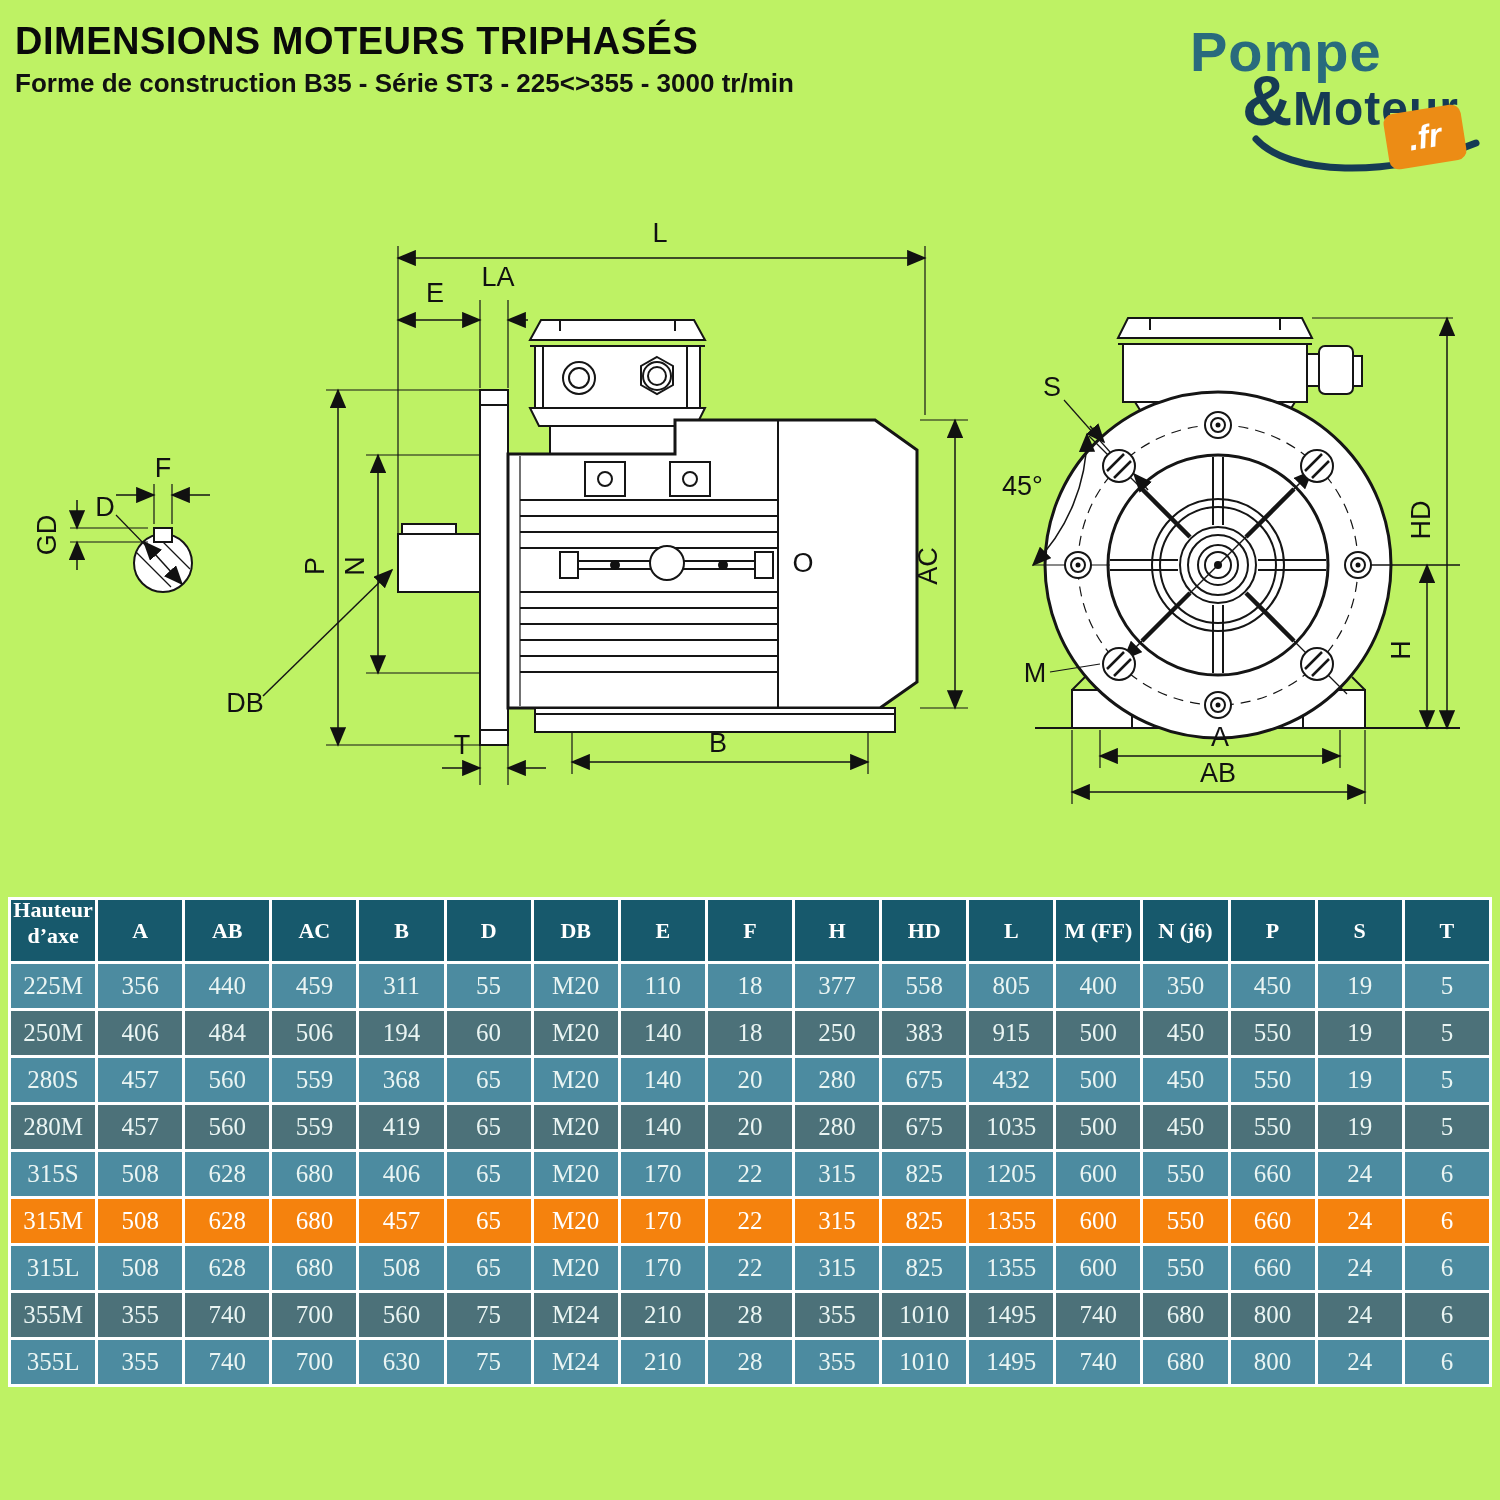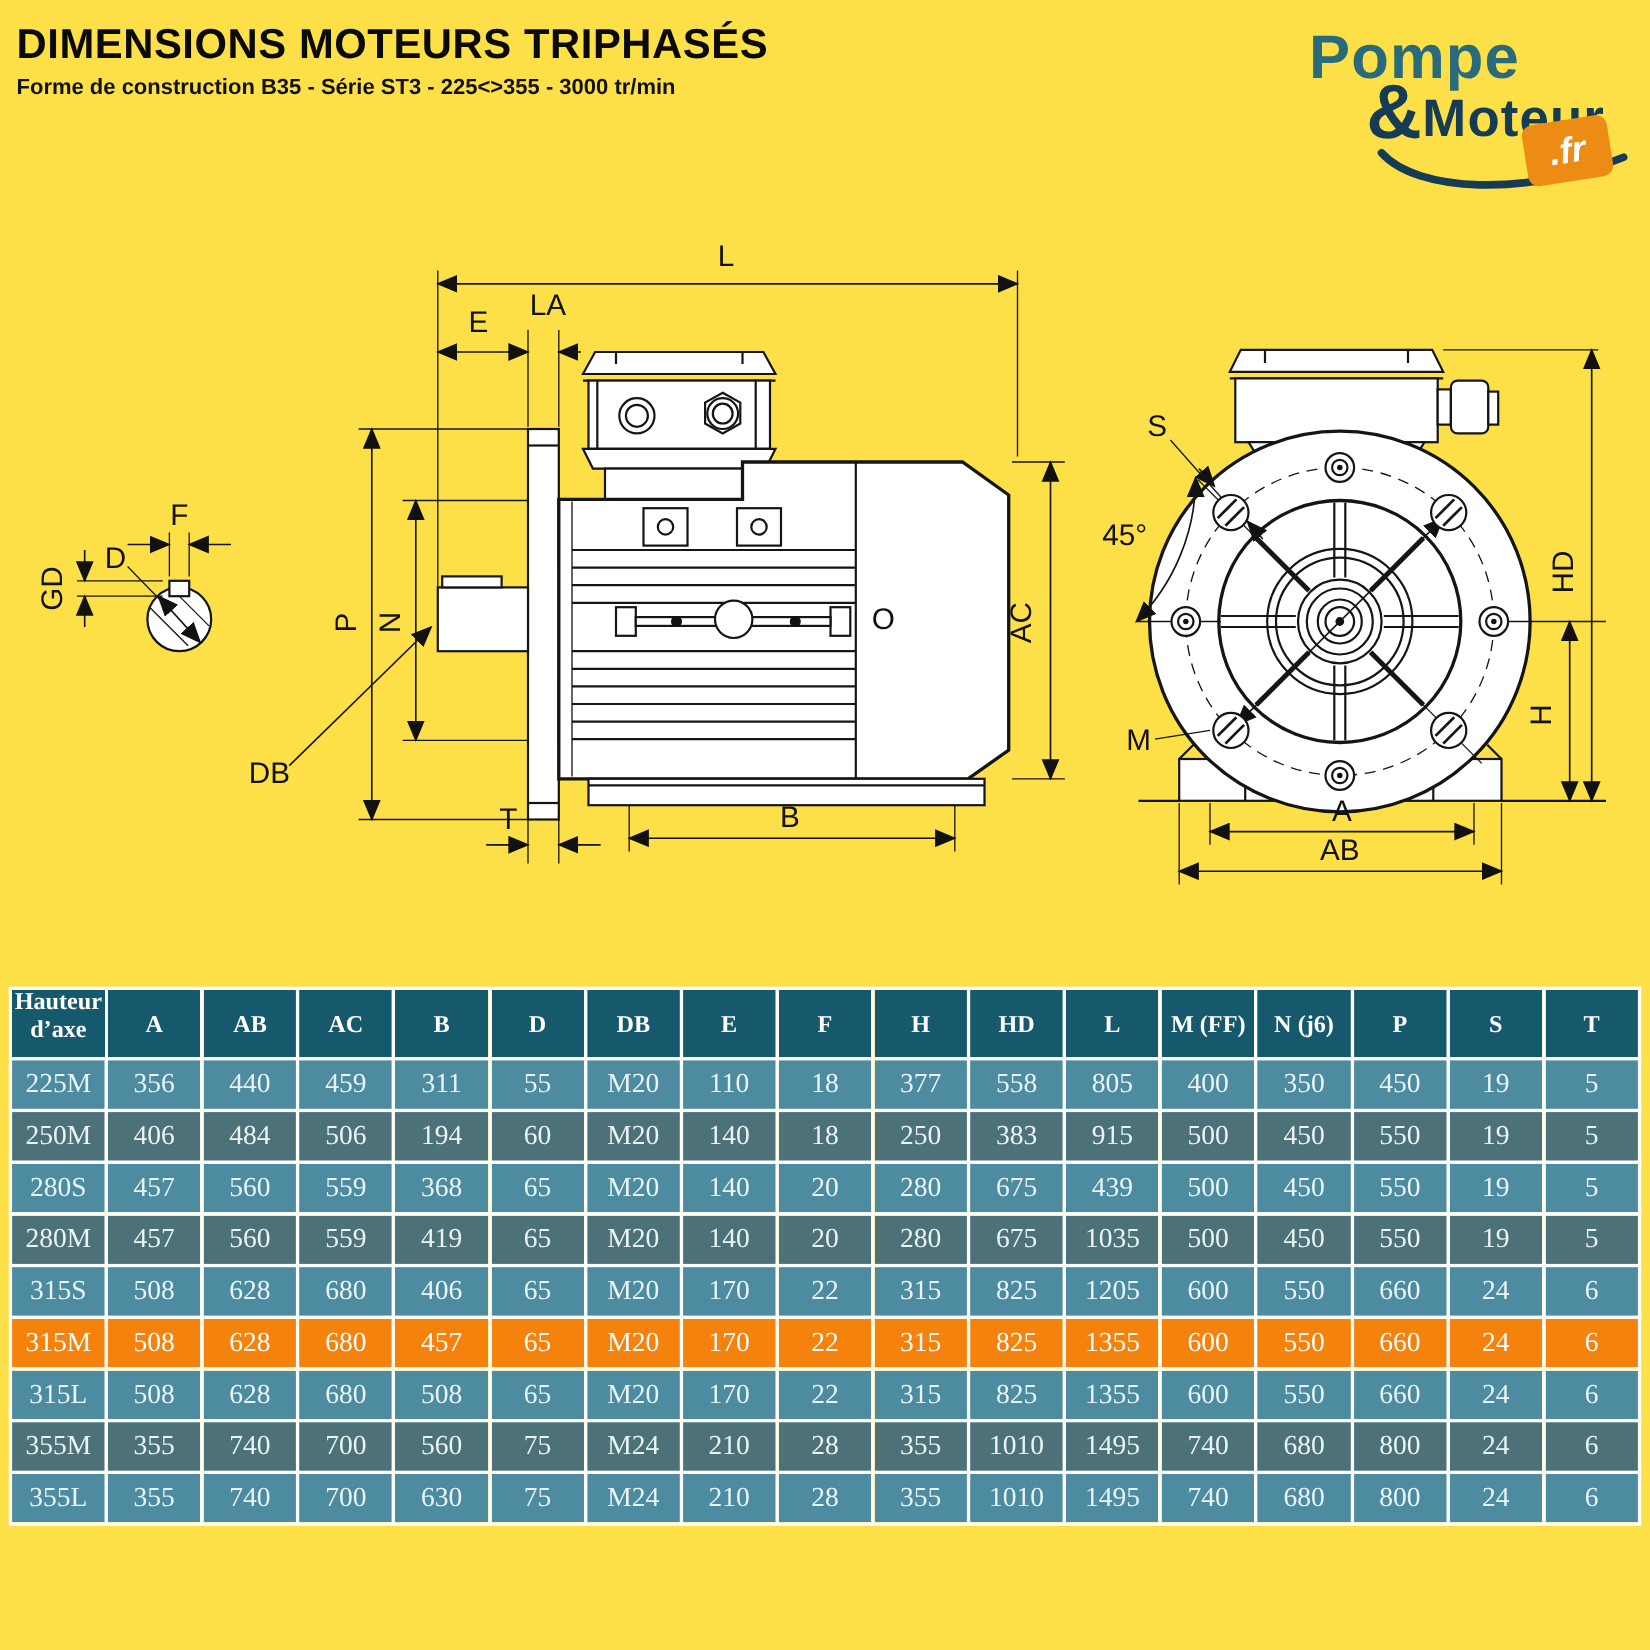--- a/index.html
+++ b/index.html
@@ -1,22 +1,22 @@
 <!DOCTYPE html>
 <html style="--header-bg: #17596C; --row-light: #4C8BA0; --row-dark: #4C7179; --highlight: #F5820D; --text-light: #EAF5F3; --logo-teal: #296B7D; --logo-navy: #163B54; --badge-orange: #EC8C15;"><head>
 <meta charset="utf-8">
 <style>
   html,body{margin:0;padding:0;background:#fff;}
-  #page{position:relative;width:1500px;height:1500px;background:#fde047;overflow:hidden;
+  #page{position:relative;width:1500px;height:1500px;background:#bef264;overflow:hidden;
         font-family:"Liberation Sans",sans-serif;}
 
   
   .title{position:absolute;left:15px;top:20px;font-size:38px;font-weight:700;
          letter-spacing:.5px;color:#0a0a0a;}
-  .subtitle{position:absolute;left:15px;top:68px;font-size:20px;font-weight:700;color:#111;}
+  .subtitle{position:absolute;left:15px;top:68px;font-size:26px;font-weight:700;color:#111;}
 
   
   .logo{position:absolute;left:1150px;top:15px;width:340px;height:165px;}
   .logo .p1{position:absolute;left:40px;top:4px;font-size:56px;font-weight:700;
             color:var(--logo-teal);letter-spacing:1px;}
   .logo .amp{position:absolute;left:92px;top:46px;font-size:70px;font-weight:700;
              color:var(--logo-navy);}
   .logo .p2{position:absolute;left:143px;top:66px;font-size:48px;font-weight:700;
             color:var(--logo-navy);letter-spacing:1px;}
   .logo .badge{position:absolute;left:236px;top:94px;width:78px;height:56px;
@@ -378,21 +378,21 @@
           <td>457</td>
           <td>560</td>
           <td>559</td>
           <td>368</td>
           <td>65</td>
           <td>M20</td>
           <td>140</td>
           <td>20</td>
           <td>280</td>
           <td>675</td>
-          <td>439</td>
+          <td>432</td>
           <td>500</td>
           <td>450</td>
           <td>550</td>
           <td>19</td>
           <td>5</td>
         </tr>
         <tr>
           <td>280M</td>
           <td>457</td>
           <td>560</td>

